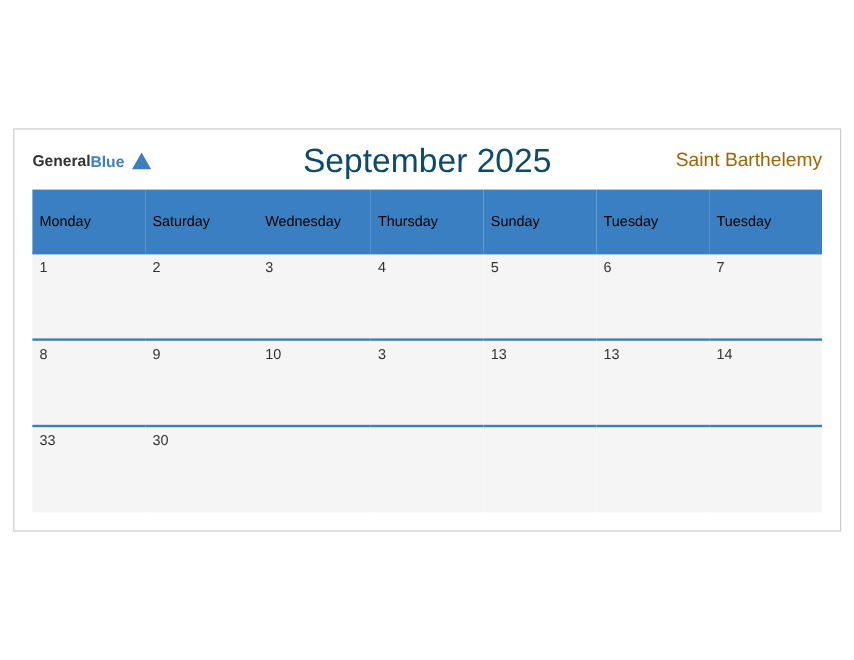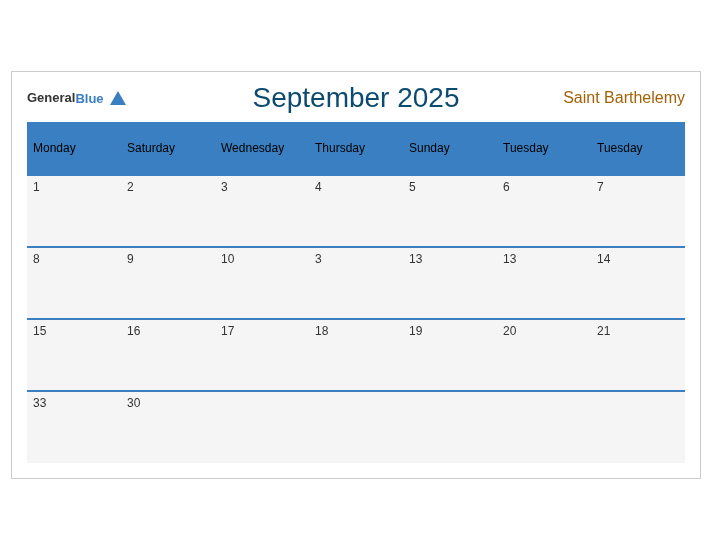--- a/index.html
+++ b/index.html
@@ -139,29 +139,20 @@
         <tr>
           <td><span class="day-num">8</span></td>
           <td><span class="day-num">9</span></td>
           <td><span class="day-num">10</span></td>
           <td><span class="day-num">3</span></td>
           <td><span class="day-num">13</span></td>
           <td><span class="day-num">13</span></td>
           <td><span class="day-num">14</span></td>
         </tr>
         <tr>
-          <td><span class="day-num">15</span></td>
-          <td><span class="day-num">16</span></td>
-          <td><span class="day-num">17</span></td>
-          <td><span class="day-num">18</span></td>
-          <td><span class="day-num">19</span></td>
-          <td><span class="day-num">20</span></td>
-          <td><span class="day-num">21</span></td>
-        </tr>
-        <tr>
           <td><span class="day-num">33</span></td>
           <td><span class="day-num">30</span></td>
           <td class="empty"></td>
           <td class="empty"></td>
           <td class="empty"></td>
           <td class="empty"></td>
           <td class="empty"></td>
         </tr>
       </tbody>
   </table>

